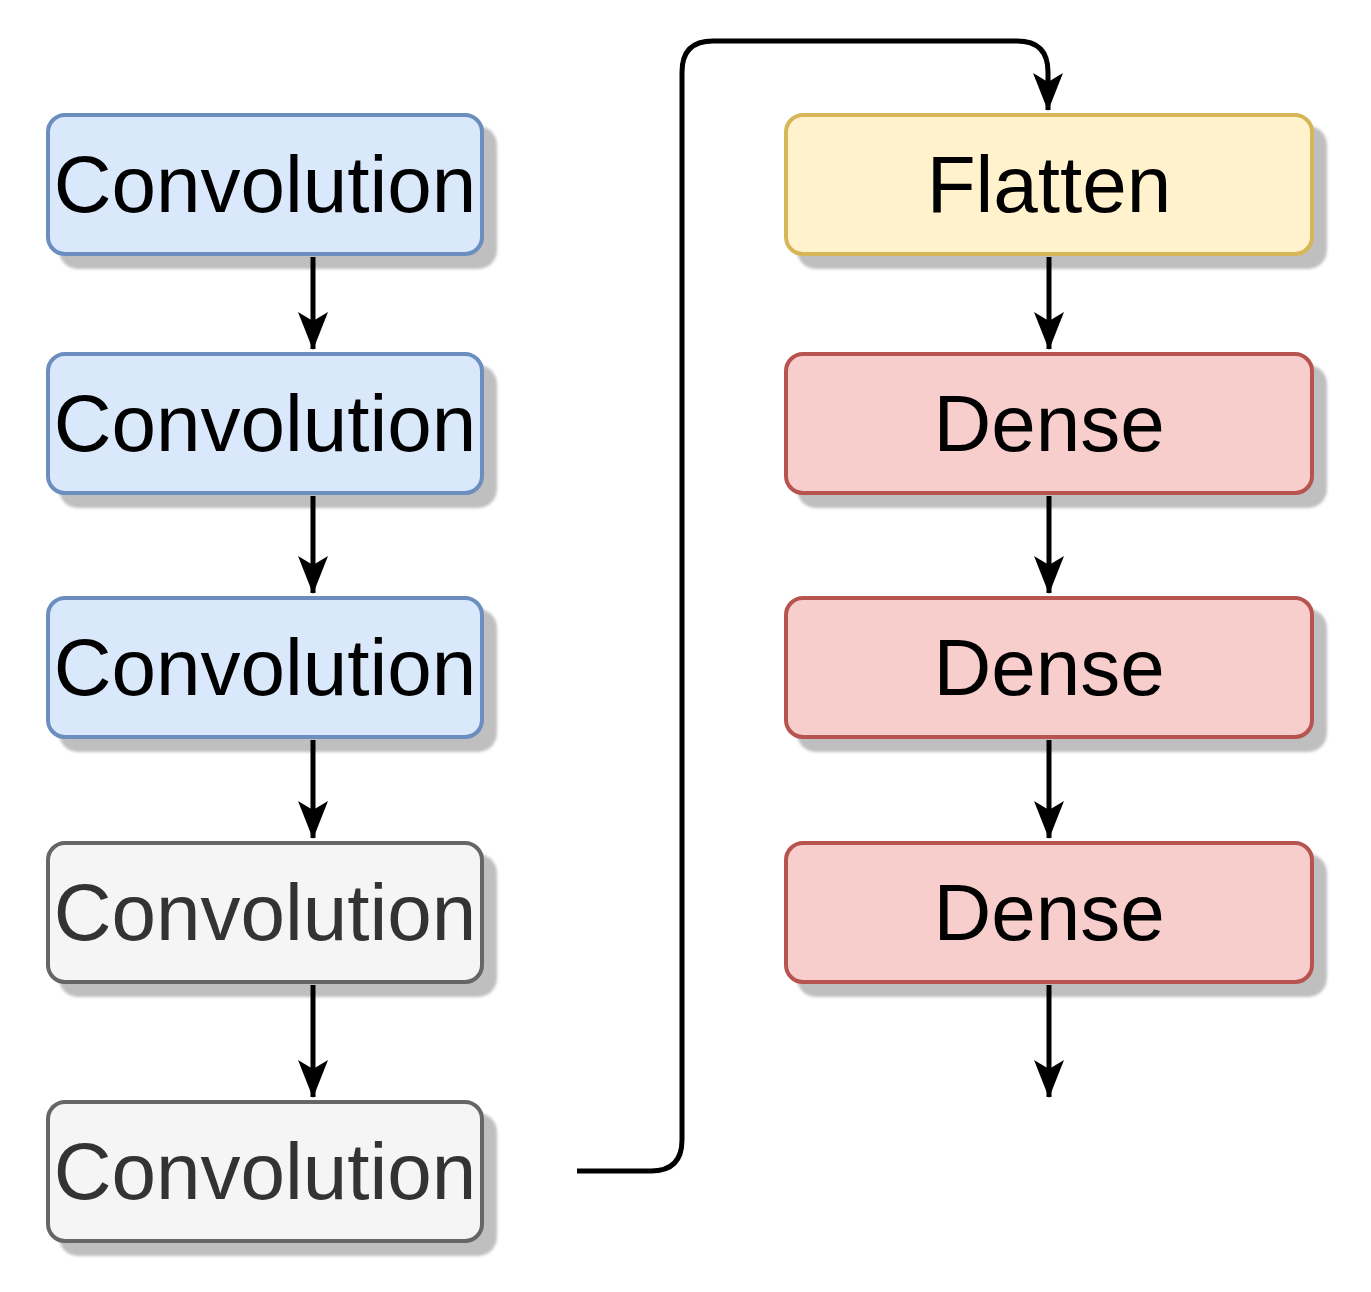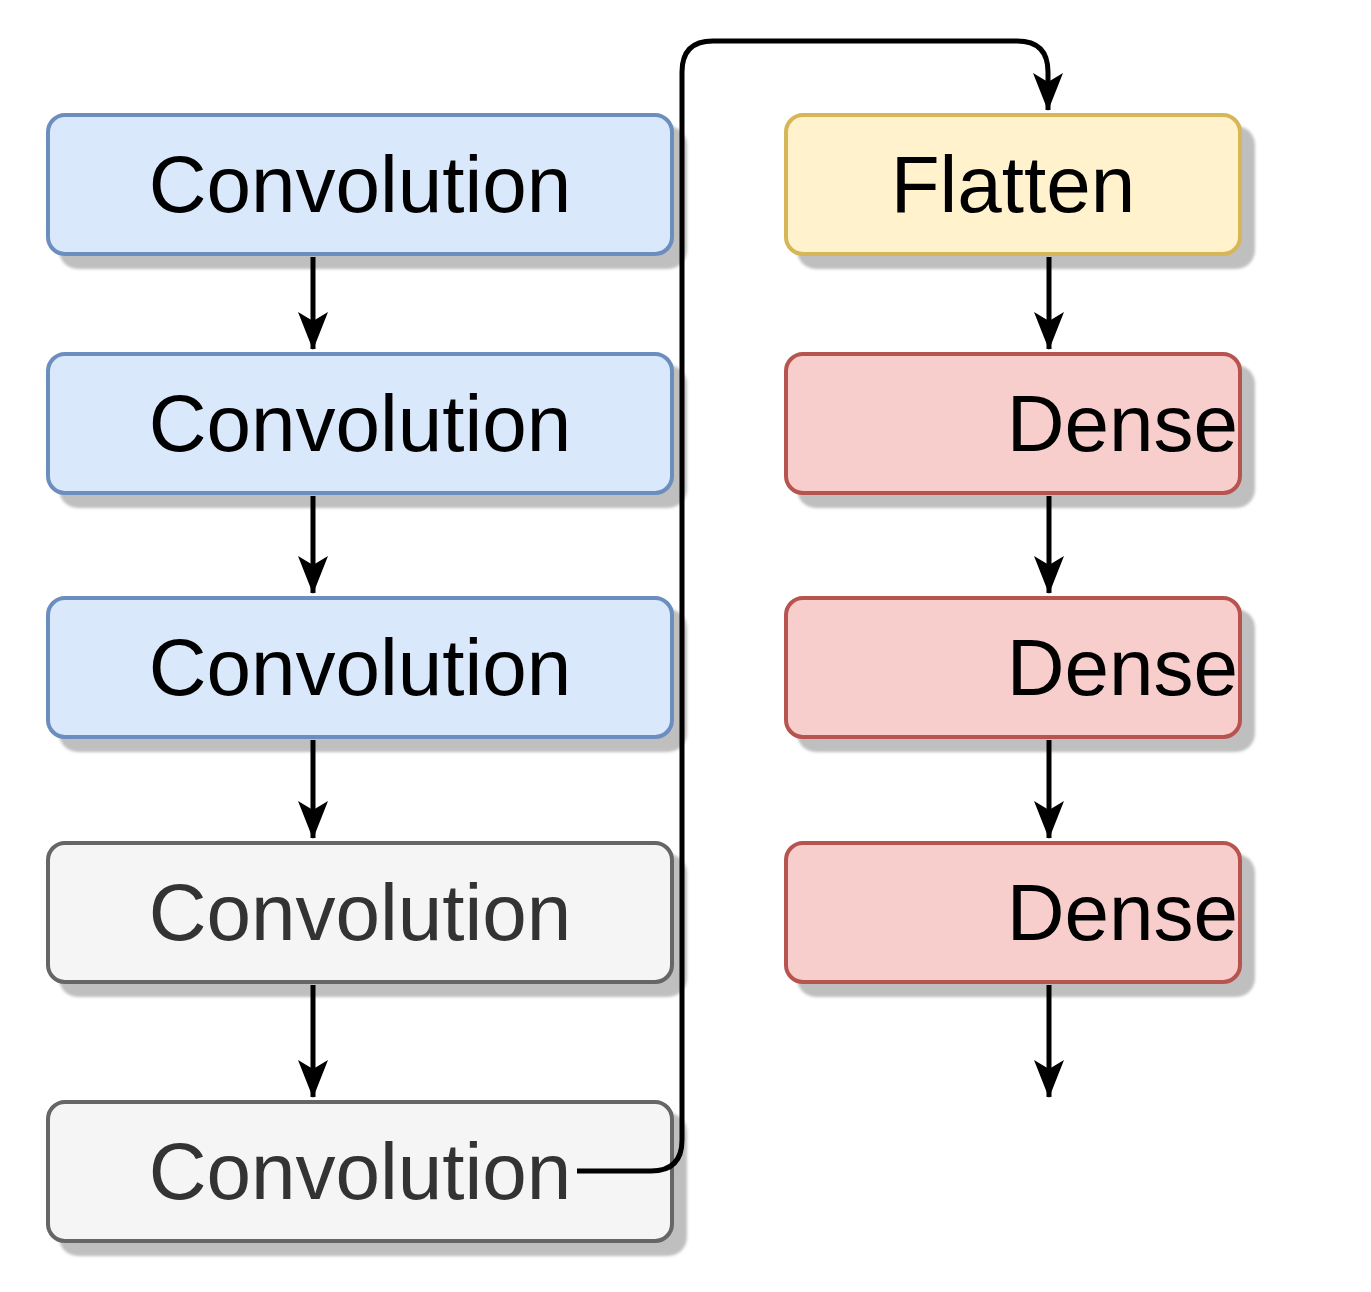--- a/index.html
+++ b/index.html
@@ -18,26 +18,26 @@
     border-radius:19px;
     display:flex;align-items:center;justify-content:center;
     font-size:80px;
     line-height:1;
     box-shadow:13px 13px 3px var(--shadow);
     background:#fff;
   }
   .node--blue  {background:var(--blue-fill);  border-color:var(--blue-stroke);  color:var(--blue-text);}
   .node--gray  {background:var(--gray-fill);  border-color:var(--gray-stroke);  color:var(--gray-text);}
   .node--yellow{background:var(--yellow-fill);border-color:var(--yellow-stroke);color:var(--yellow-text);}
-  .node--red   {background:var(--red-fill);   border-color:var(--red-stroke);   color:var(--red-text);justify-content:flex-end;}
+  .node--red   {background:var(--red-fill);   border-color:var(--red-stroke);   color:var(--red-text);}
   .node--purple{background:var(--purple-fill);border-color:var(--purple-stroke);color:var(--purple-text);}
 
   
-  .col-left  {left:46px;  width:628px;}
-  .col-right {left:784px; width:458px;}
+  .col-left  {left:46px;  width:438px;}
+  .col-right {left:784px; width:530px;}
   .row-1{top:113px;} .row-2{top:352px;} .row-3{top:596px;} .row-4{top:841px;} .row-5{top:1100px;}
 
   svg.edges{
     position:absolute;inset:0;width:1371px;height:1292px;
     pointer-events:none;
   }
   .edge{
     stroke:var(--connector);
     stroke-width:5;
     fill:none;

